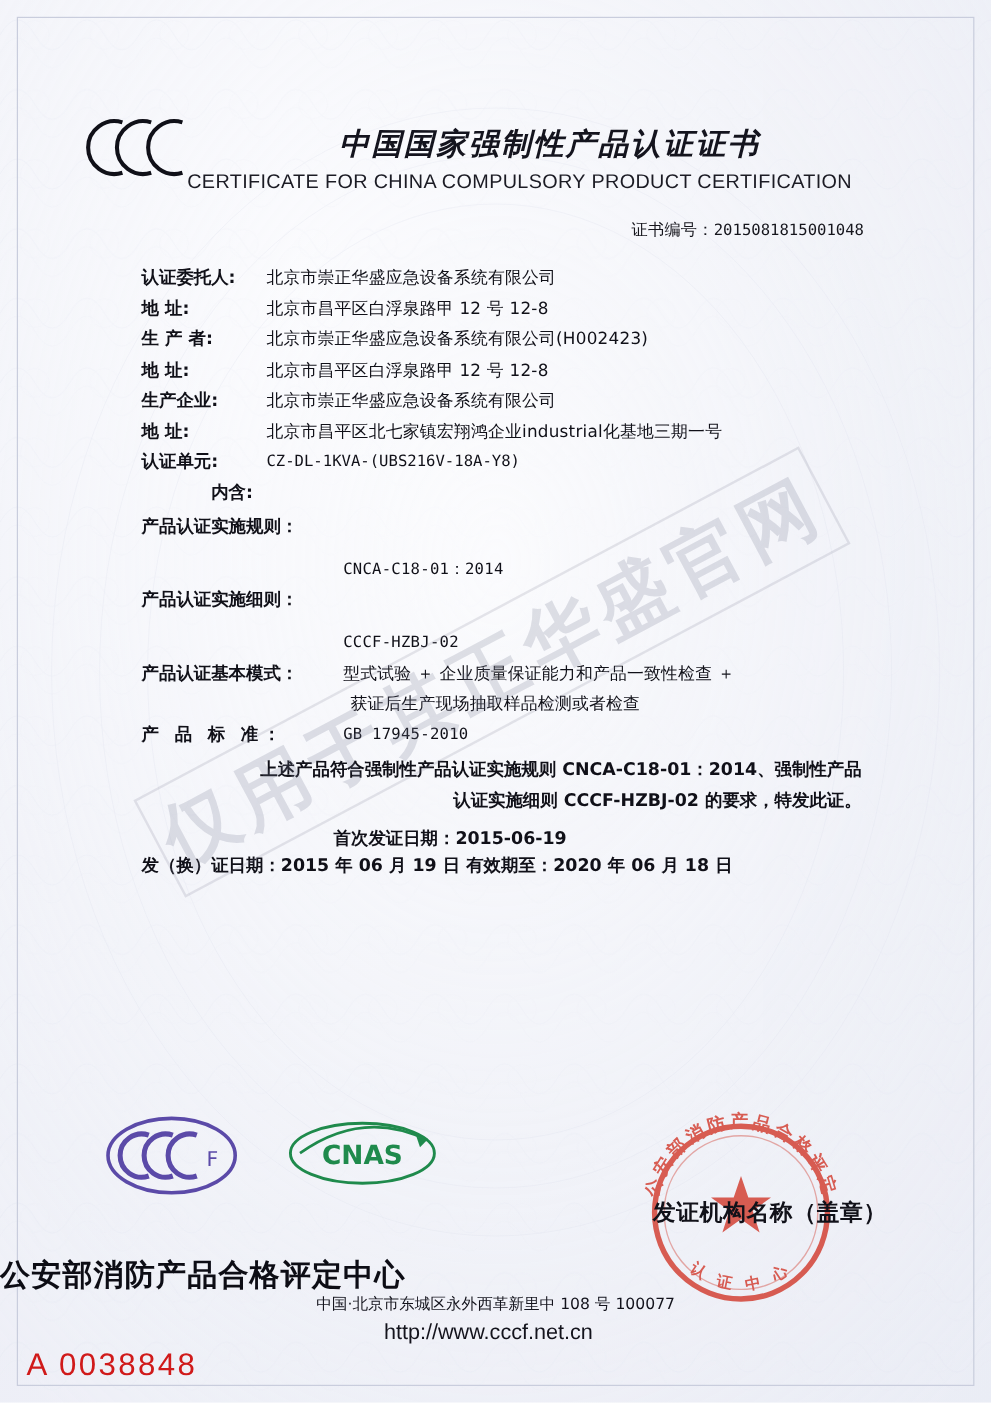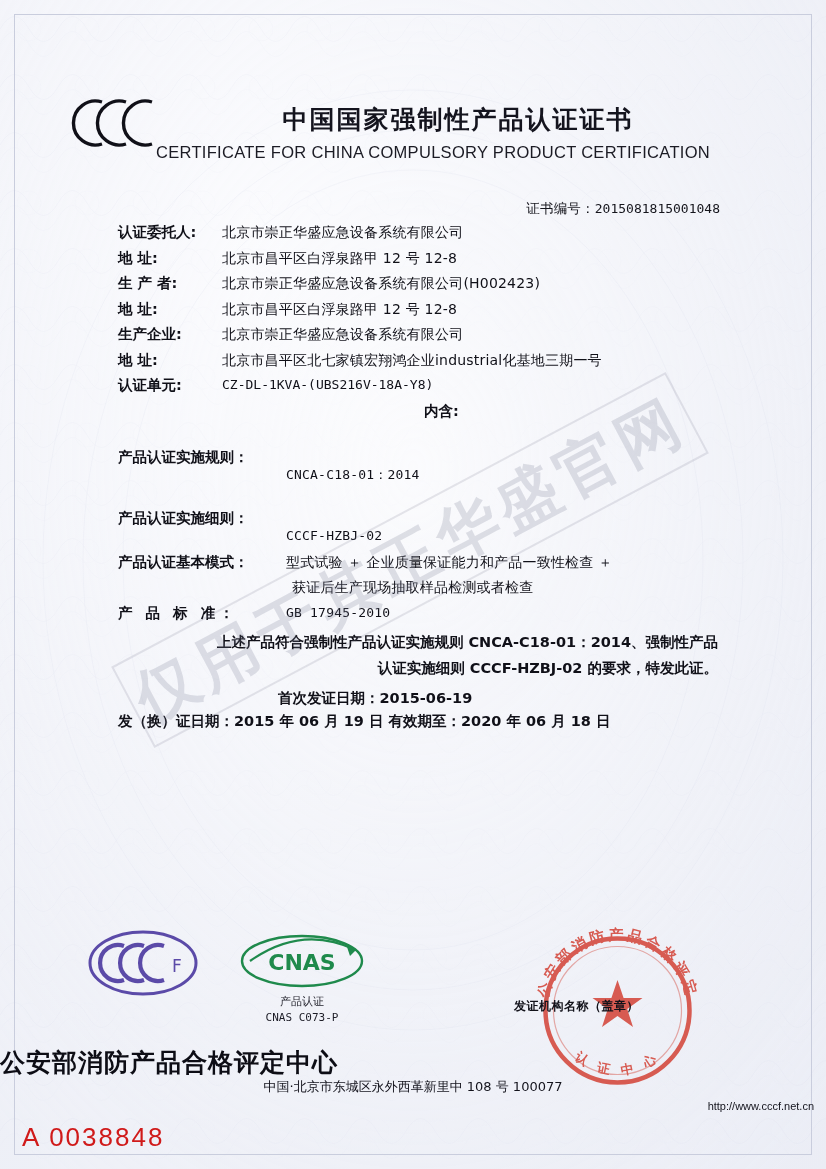--- a/index.html
+++ b/index.html
@@ -57,56 +57,57 @@
     left: 0; top: 103px;
     width: 826px;
     text-align: center;
     padding-left: 90px;
     box-sizing: border-box;
     font-family: "DejaVu Sans", sans-serif;
     font-weight: bold;
     font-size: 25px;
     letter-spacing: 2px;
     color: #14141e;
+    font-style: italic;
   }
   #title-en {
     position: absolute;
     left: 0; top: 143px;
     width: 826px;
     text-align: center;
     padding-left: 40px;
     box-sizing: border-box;
     font-family: "Liberation Sans", sans-serif;
     font-size: 16.5px;
     letter-spacing: .3px;
     color: #1b1b24;
   }
 
   #cert-no {
     position: absolute;
     right: 106px;
-    top: 200px;
+    top: 183px;
     font-family: "DejaVu Sans", sans-serif;
     font-size: 13.5px;
     color: #15151c;
     letter-spacing: .2px;
   }
 
   
   #fields {
     position: absolute;
     left: 118px;
     top: 222px;
     width: 600px;
     font-size: 14.5px;
     color: #101018;
   }
   .row {
     display: flex;
-    align-items: center;
+    align-items: flex-start;
     margin-bottom: 5.5px;
     line-height: 20px;
     white-space: nowrap;
   }
   .lbl {
     font-family: "DejaVu Sans", sans-serif;
     font-weight: bold;
     font-size: 14.5px;
     flex: 0 0 auto;
   }
@@ -210,24 +211,24 @@
   #seal {
     position: absolute;
     left: 525px;
     top: 918px;
     width: 185px;
     height: 185px;
     pointer-events: none;
   }
   #seal-label {
     position: absolute;
-    left: 514px;
+    left: 544px;
     top: 998px;
     font-family: "DejaVu Sans", sans-serif;
-    font-size: 12px;
+    font-size: 19px;
     font-weight: bold;
     color: #111119;
     letter-spacing: .5px;
   }
 
   
   #footer-org {
     position: absolute;
     left: 0; top: 1046px;
     width: 826px;
@@ -244,23 +245,23 @@
     width: 826px;
     text-align: center;
     font-family: "DejaVu Sans", sans-serif;
     font-size: 13px;
     color: #13131c;
   }
   #footer-url {
     position: absolute;
     left: 0; top: 1100px;
     width: 814px;
-    text-align: right;
+    text-align: center;
     font-family: "Liberation Sans", sans-serif;
-    font-size: 11px;
+    font-size: 18px;
     color: #13131c;
   }
 
   #serial {
     position: absolute;
     left: 22px;
     top: 1122px;
     font-family: "Liberation Sans", sans-serif;
     font-size: 26px;
     letter-spacing: 2px;
@@ -421,24 +422,20 @@
     </g>
     <text x="84" y="44" font-family="DejaVu Sans, sans-serif" font-size="17" fill="#5b4aa8">F</text>
   </svg>
 
   <svg id="cnas-badge" viewBox="0 0 140 62" aria-hidden="true">
     <ellipse cx="70" cy="31" rx="60" ry="25" fill="none" stroke="#1f8a4c" stroke-width="2.4"></ellipse>
     <path d="M18 31 Q70 -6 124 20" fill="none" stroke="#1f8a4c" stroke-width="2.2"></path>
     <path d="M124 20 l-9 -3 l3 9 z" fill="#1f8a4c"></path>
     <text x="70" y="40" text-anchor="middle" font-family="DejaVu Sans, sans-serif" font-weight="bold" font-size="22" fill="#1f8a4c">CNAS</text>
   </svg>
-  <div id="cnas-caption">
-    <div>产品认证</div>
-    <div class="code">CNAS C073-P</div>
-  </div>
 
   <svg id="seal" viewBox="0 0 185 185" aria-hidden="true">
     <defs>
       <path id="sealArc" d="M 22 92 A 70 70 0 1 1 163 92"></path>
       <path id="sealArcBottom" d="M 28 92 A 64 64 0 0 0 157 92"></path>
     </defs>
     <g opacity="0.82">
       <circle cx="92.5" cy="92.5" r="72" fill="none" stroke="#d23b2e" stroke-width="4.5"></circle>
       <circle cx="92.5" cy="92.5" r="64" fill="none" stroke="#d23b2e" stroke-width="1.2" opacity="0.5"></circle>
       <text font-family="DejaVu Sans, sans-serif" font-size="15" font-weight="bold" fill="#d23b2e" letter-spacing="3">

